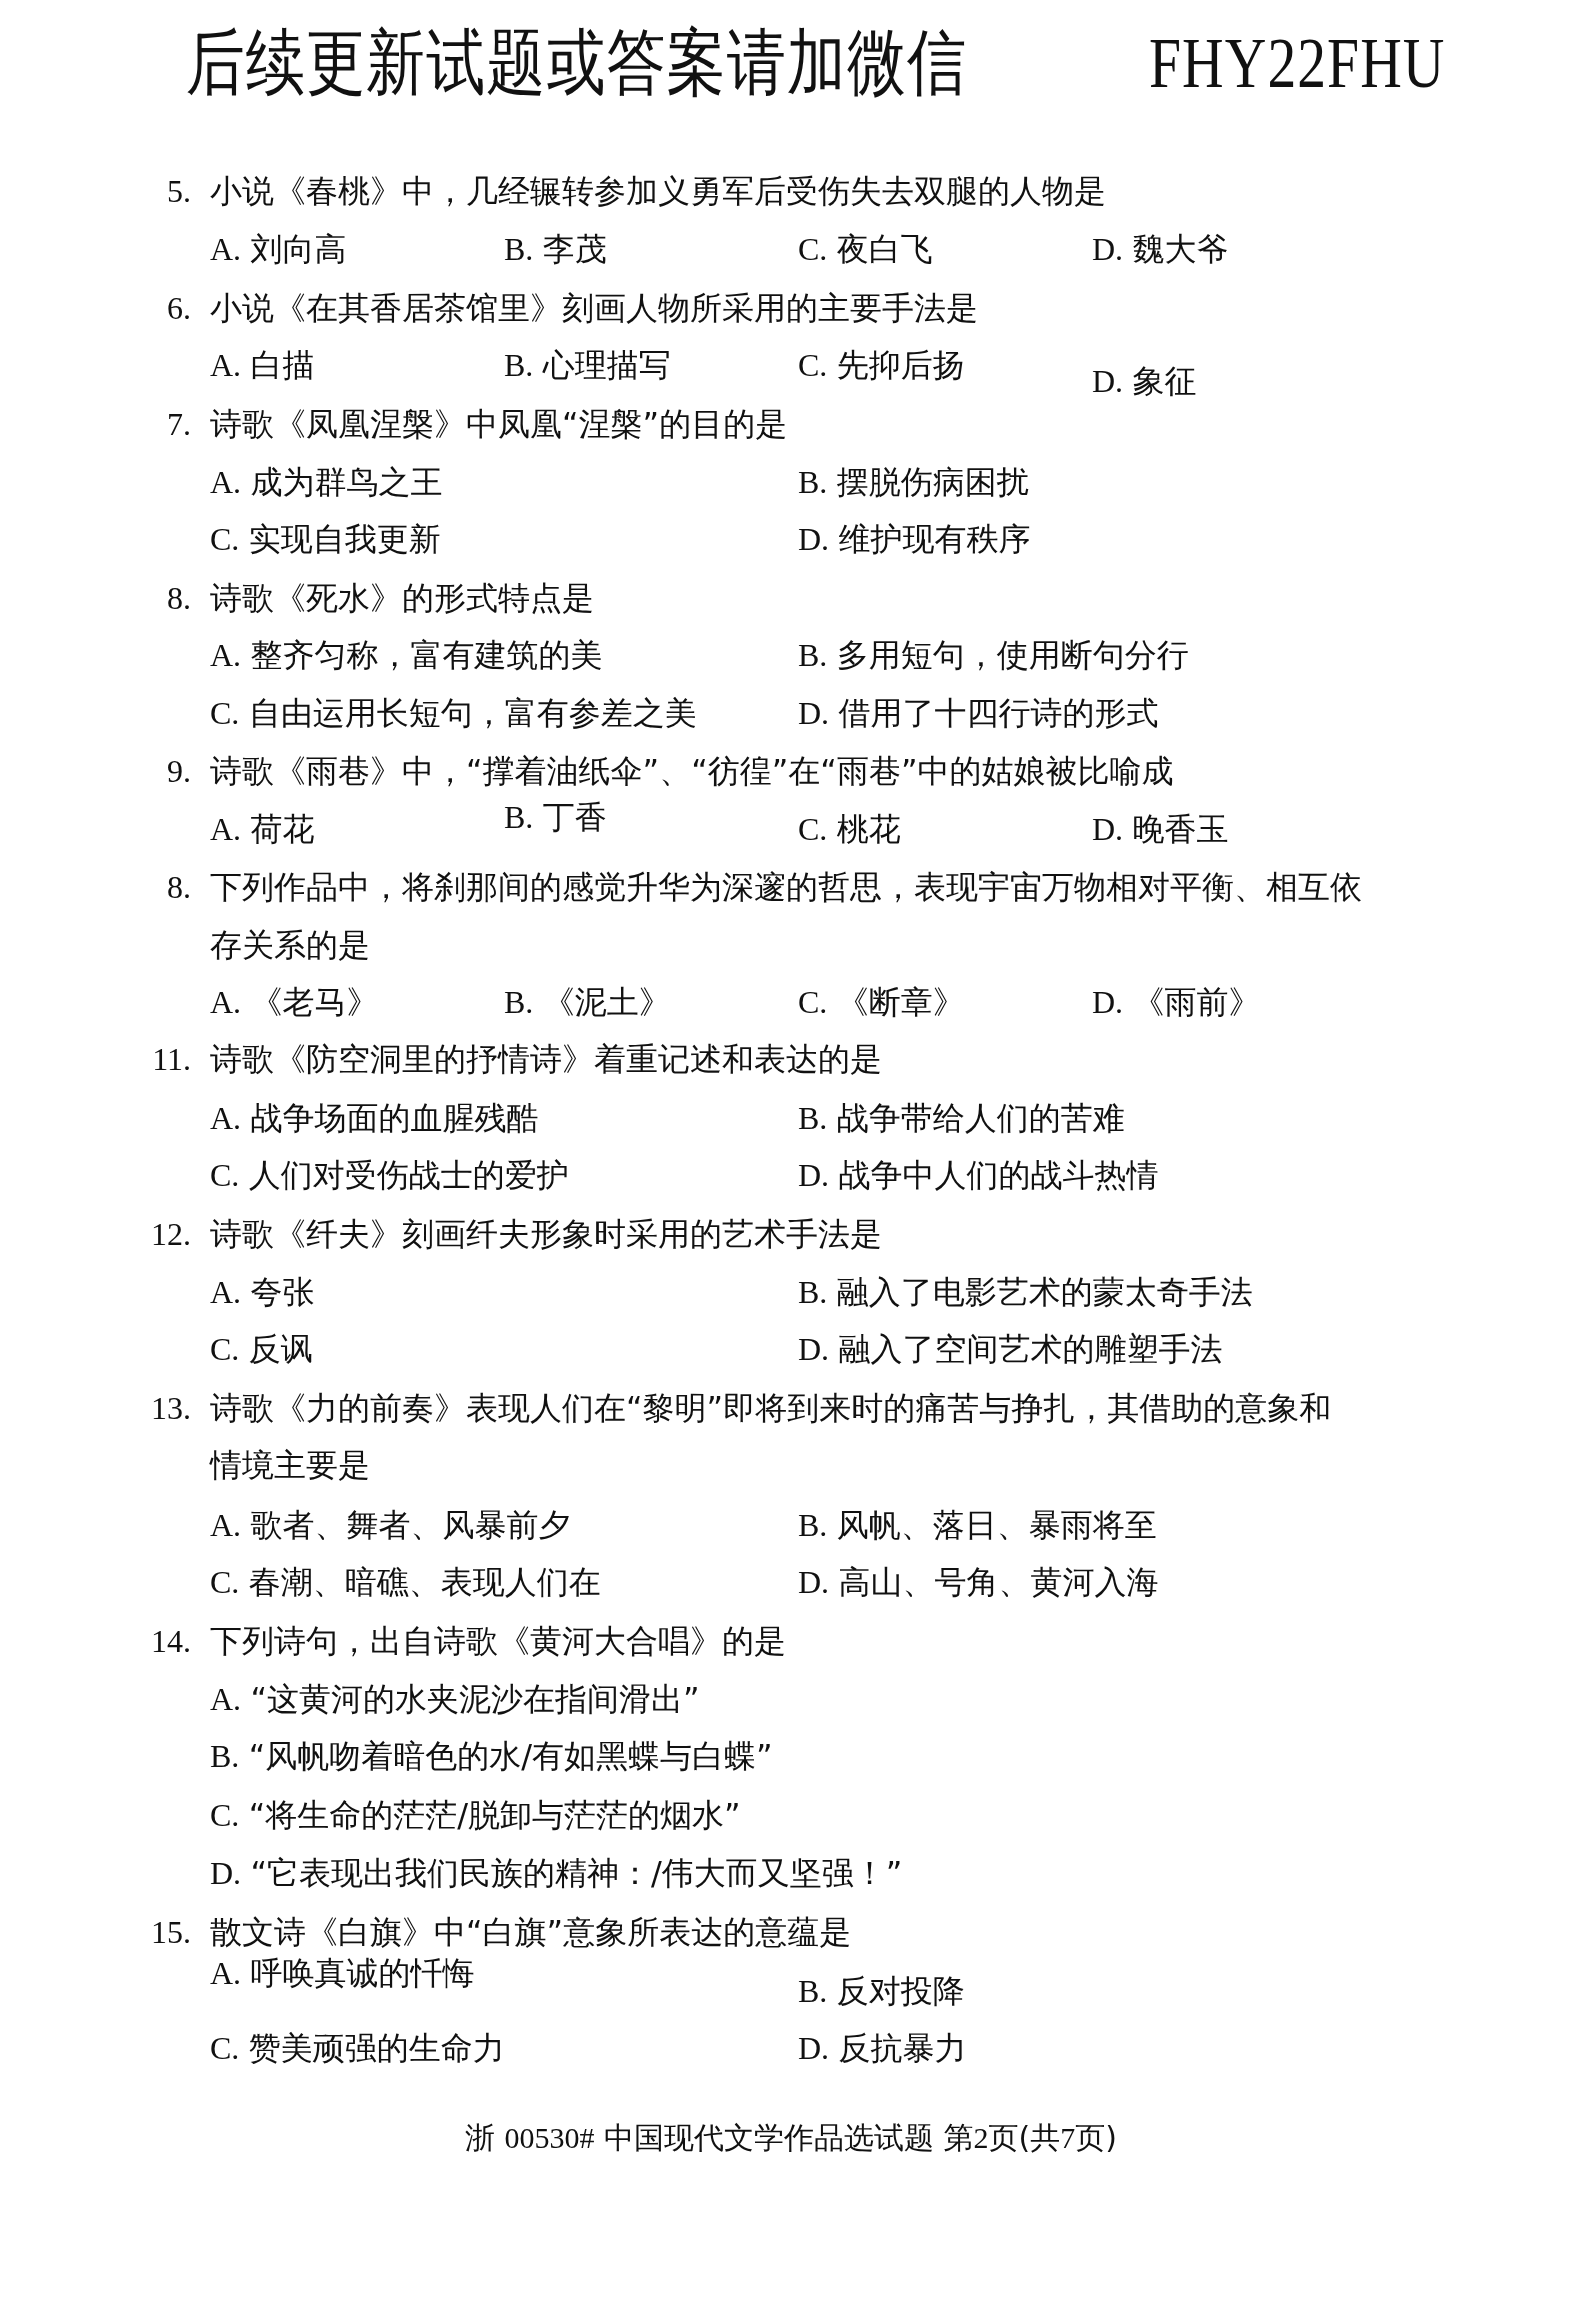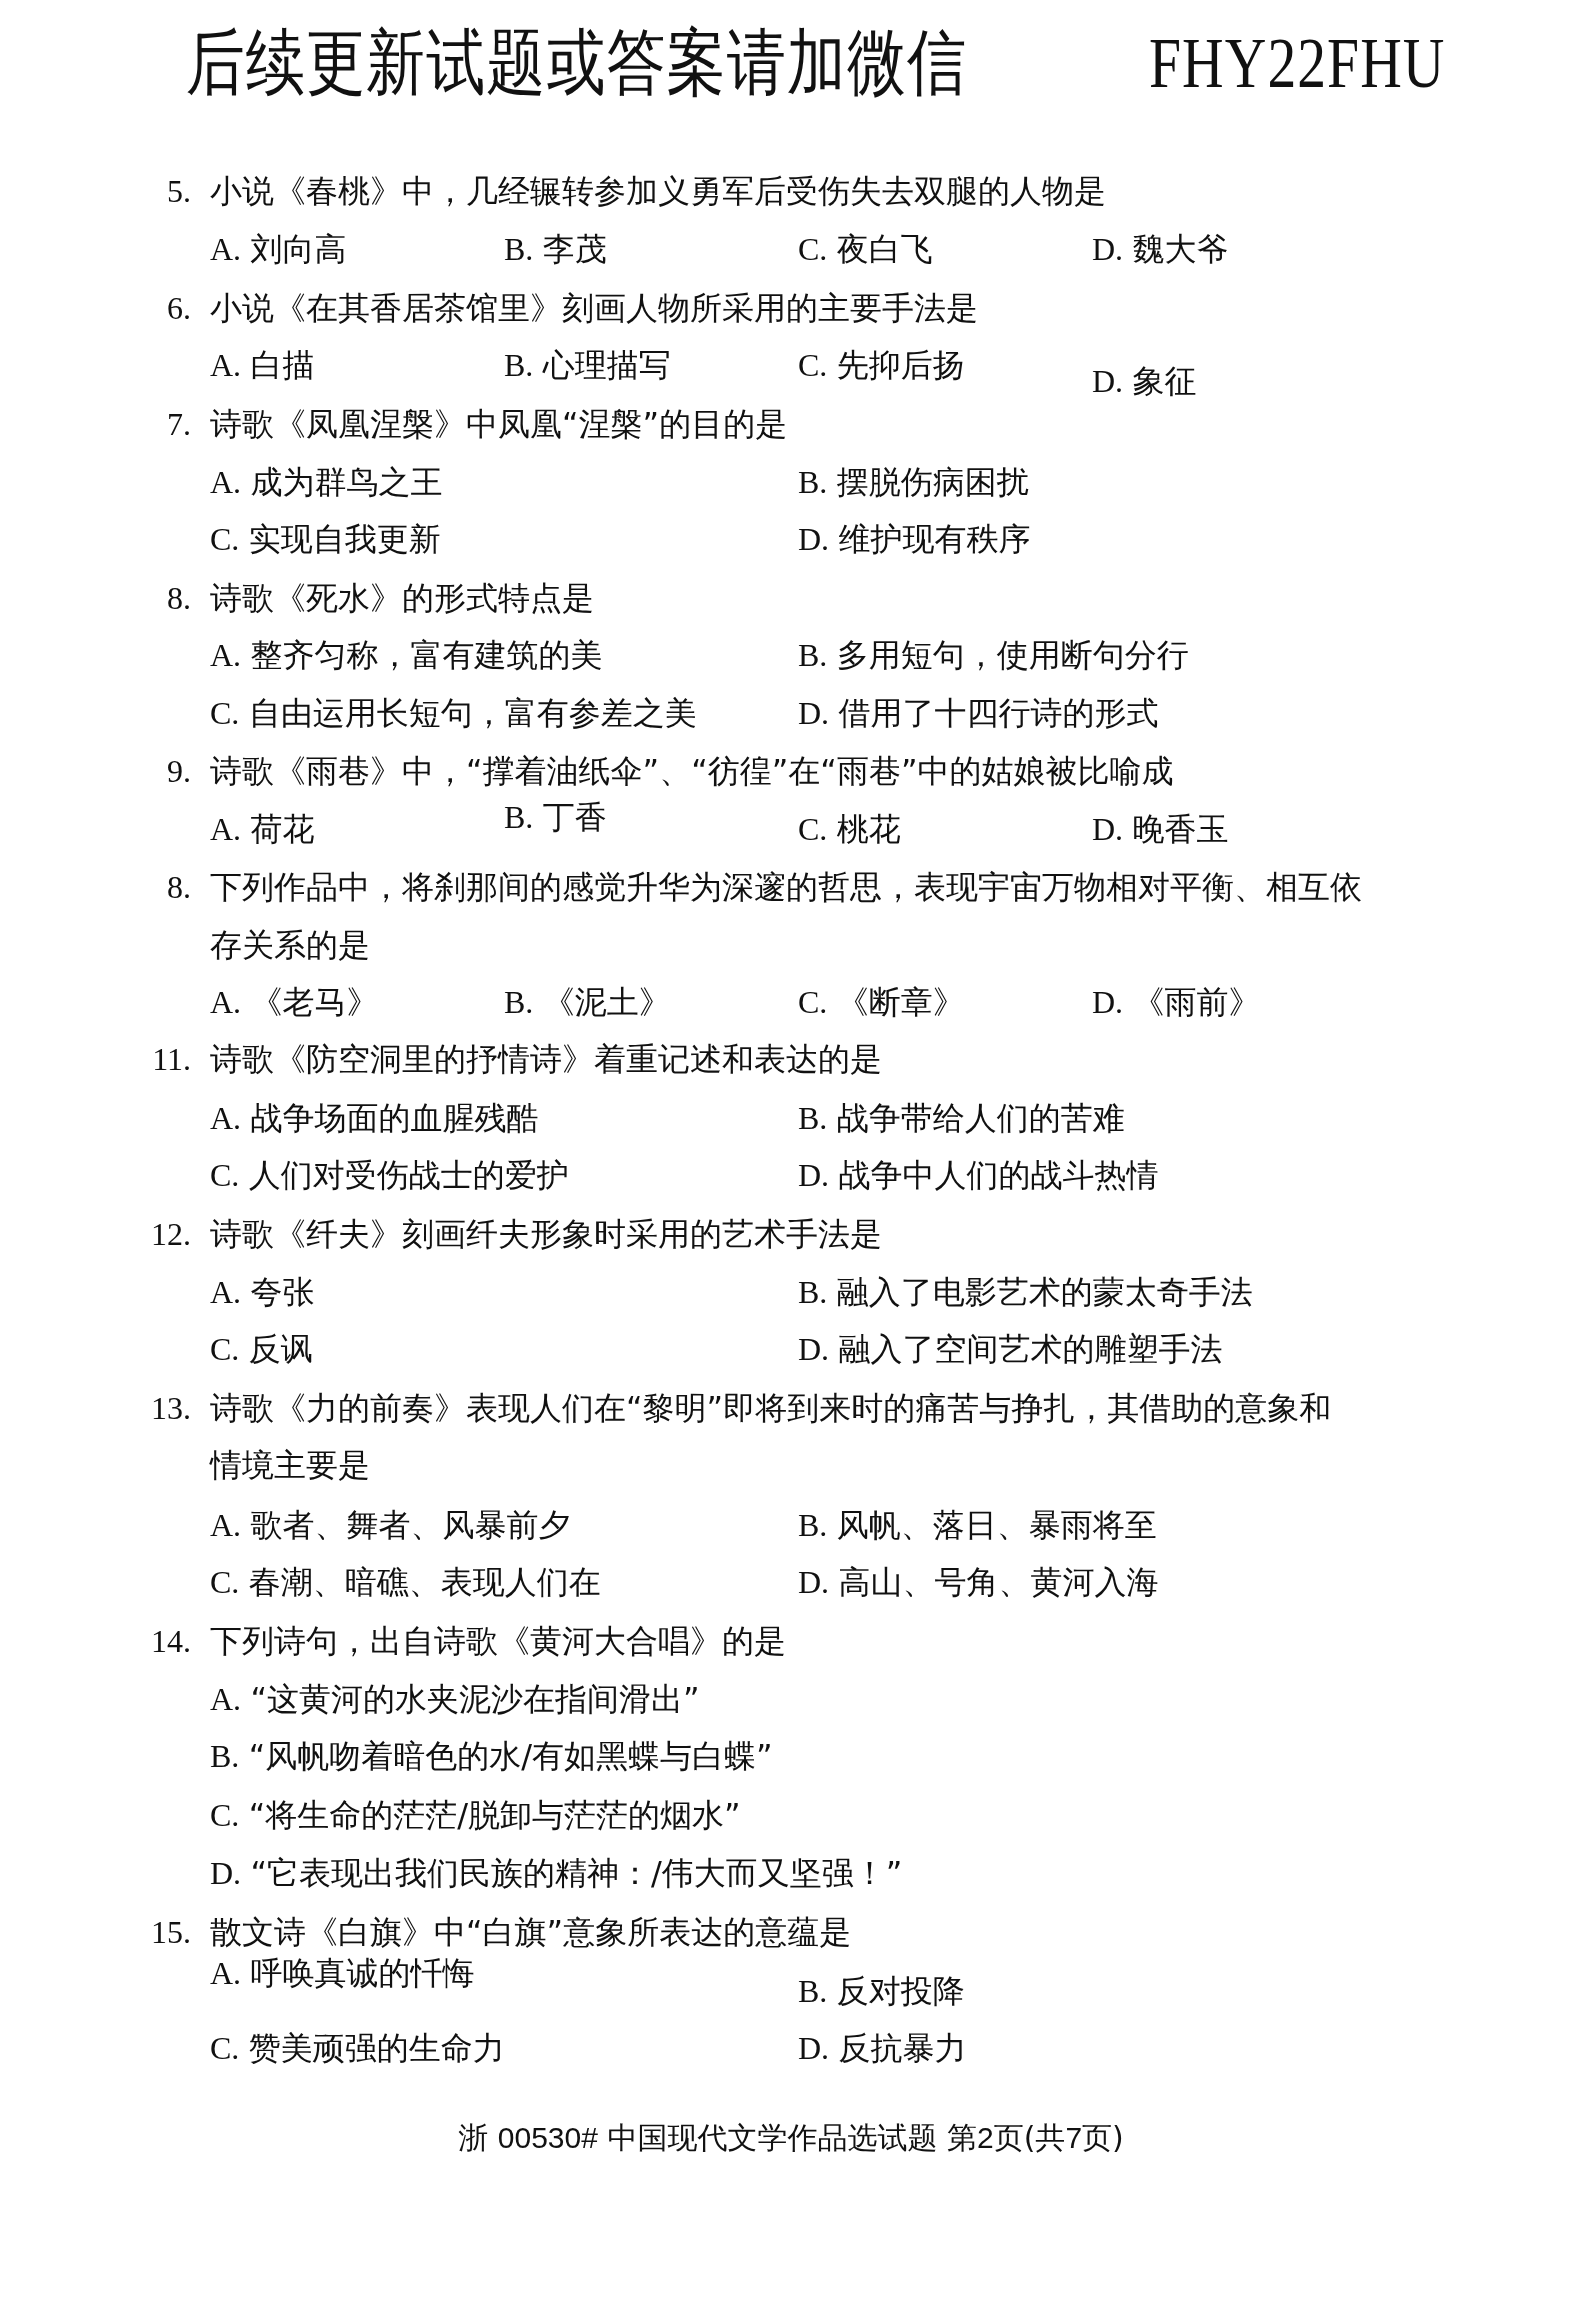--- a/index.html
+++ b/index.html
@@ -8,21 +8,21 @@
   .hdr { position: absolute; top: 26.4px; left: 0; width: 1582px; text-align: center;
          font-size: 72px; line-height: 73px; letter-spacing: 1.3px; }
   .hdr .cn { font-family: "DejaVu Sans", sans-serif; transform: scaleX(0.82); display: inline-block; }
   .hdr .code { font-family: "Liberation Serif", serif; margin-left: 59px; display: inline-block; transform: scaleX(0.8); }
   .line { position: absolute; font-size: 32px; line-height: 40px; white-space: nowrap;
           font-family: "DejaVu Sans", sans-serif; }
   .num { position: absolute; font-family: "Liberation Serif", serif; text-align: right; width: 59px; }
   .opt .lbl { font-family: "Liberation Serif", serif; margin-right: 9.3px; }
   .footer { position: absolute; top: 2118px; left: 0; width: 1582px; text-align: center;
             font-size: 30px; line-height: 40px; font-family: "DejaVu Sans", sans-serif; }
-  .footer .lat { font-family: Liberation Sans, sans-serif; }
+  .footer .lat { font-family: Liberation Serif, serif; }
 </style>
 </head>
 <body>
 
 <div class="hdr">
   <span class="cn">后续更新试题或答案请加微信</span><span class="code">FHY22FHU</span>
 </div>
 
 <div id="questions">
     <div>

